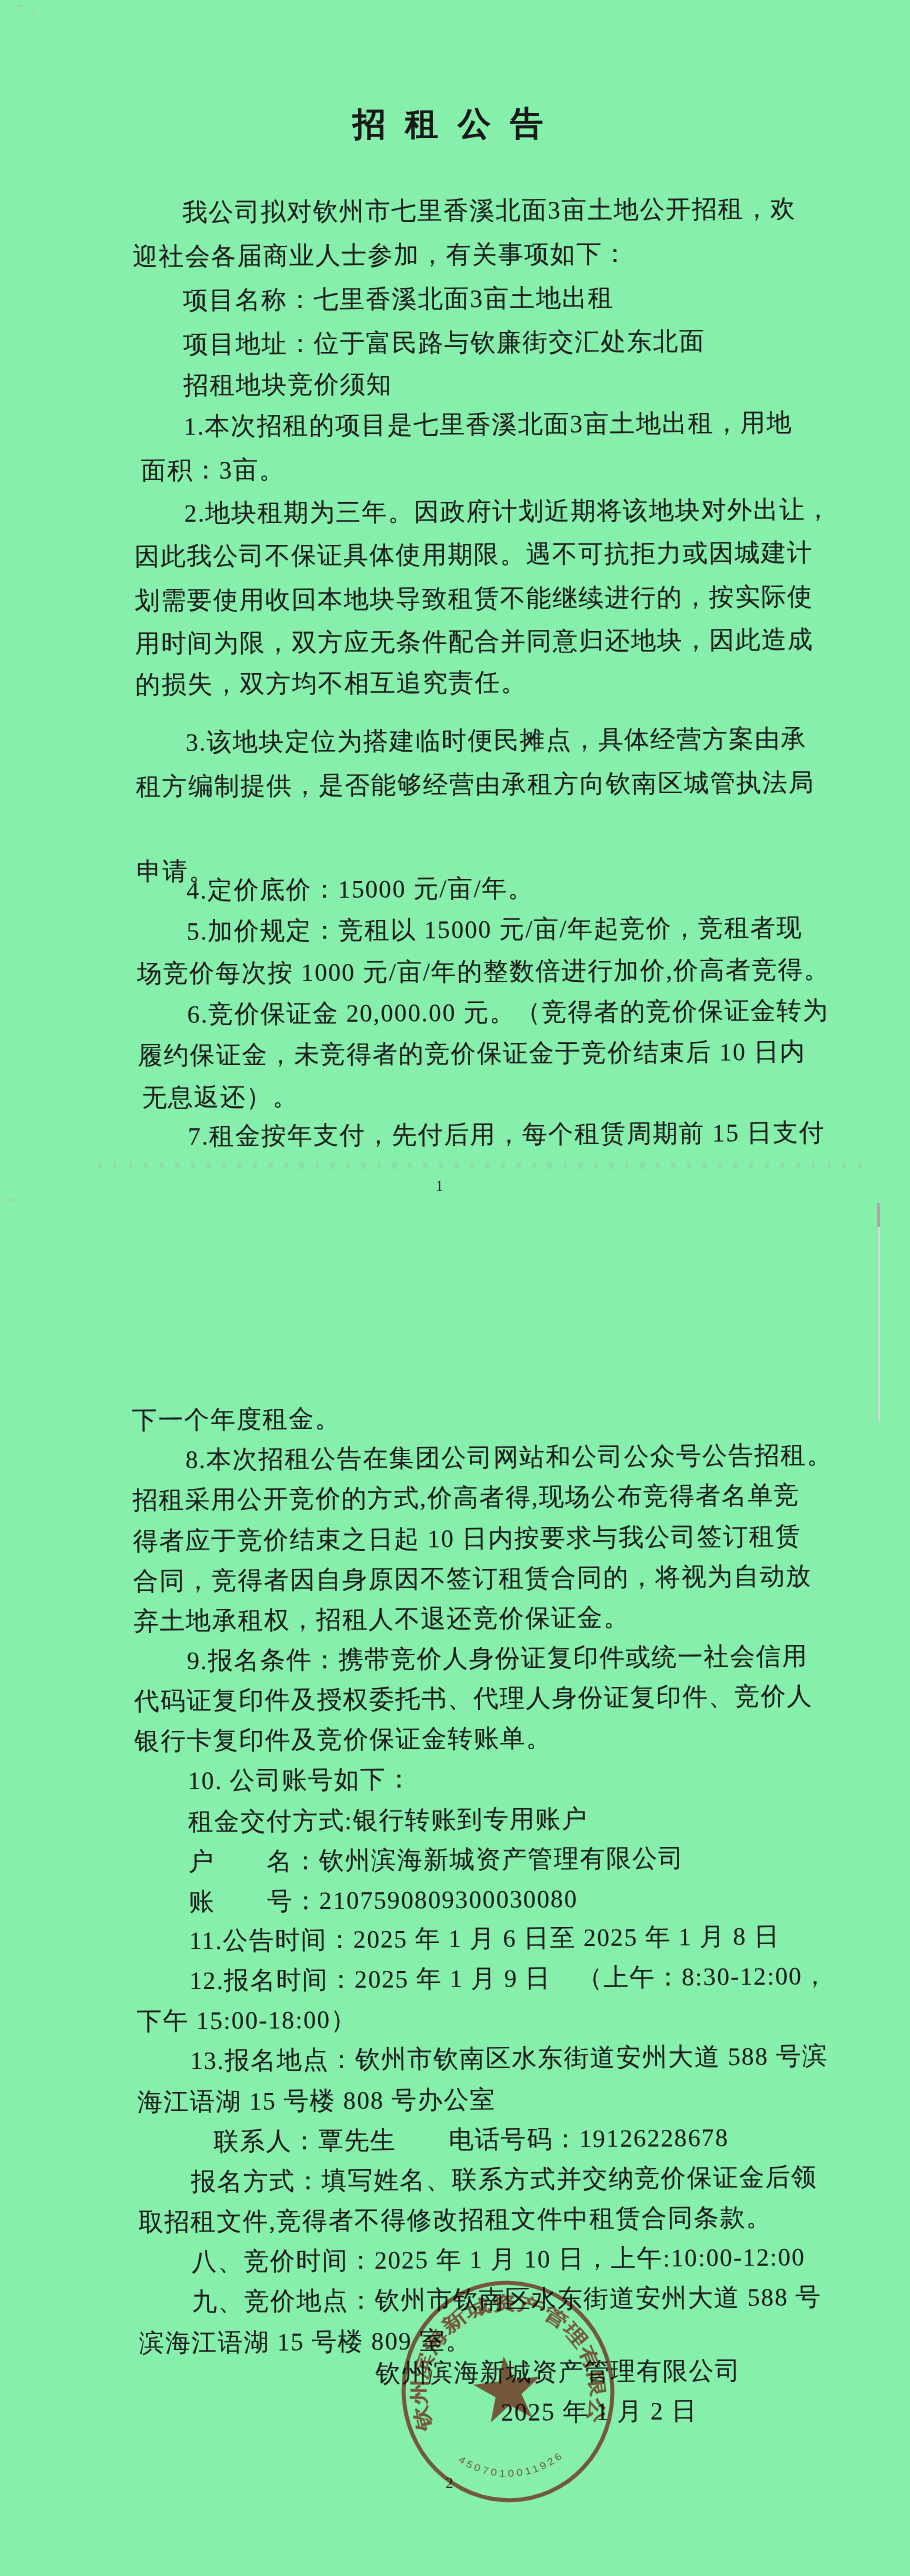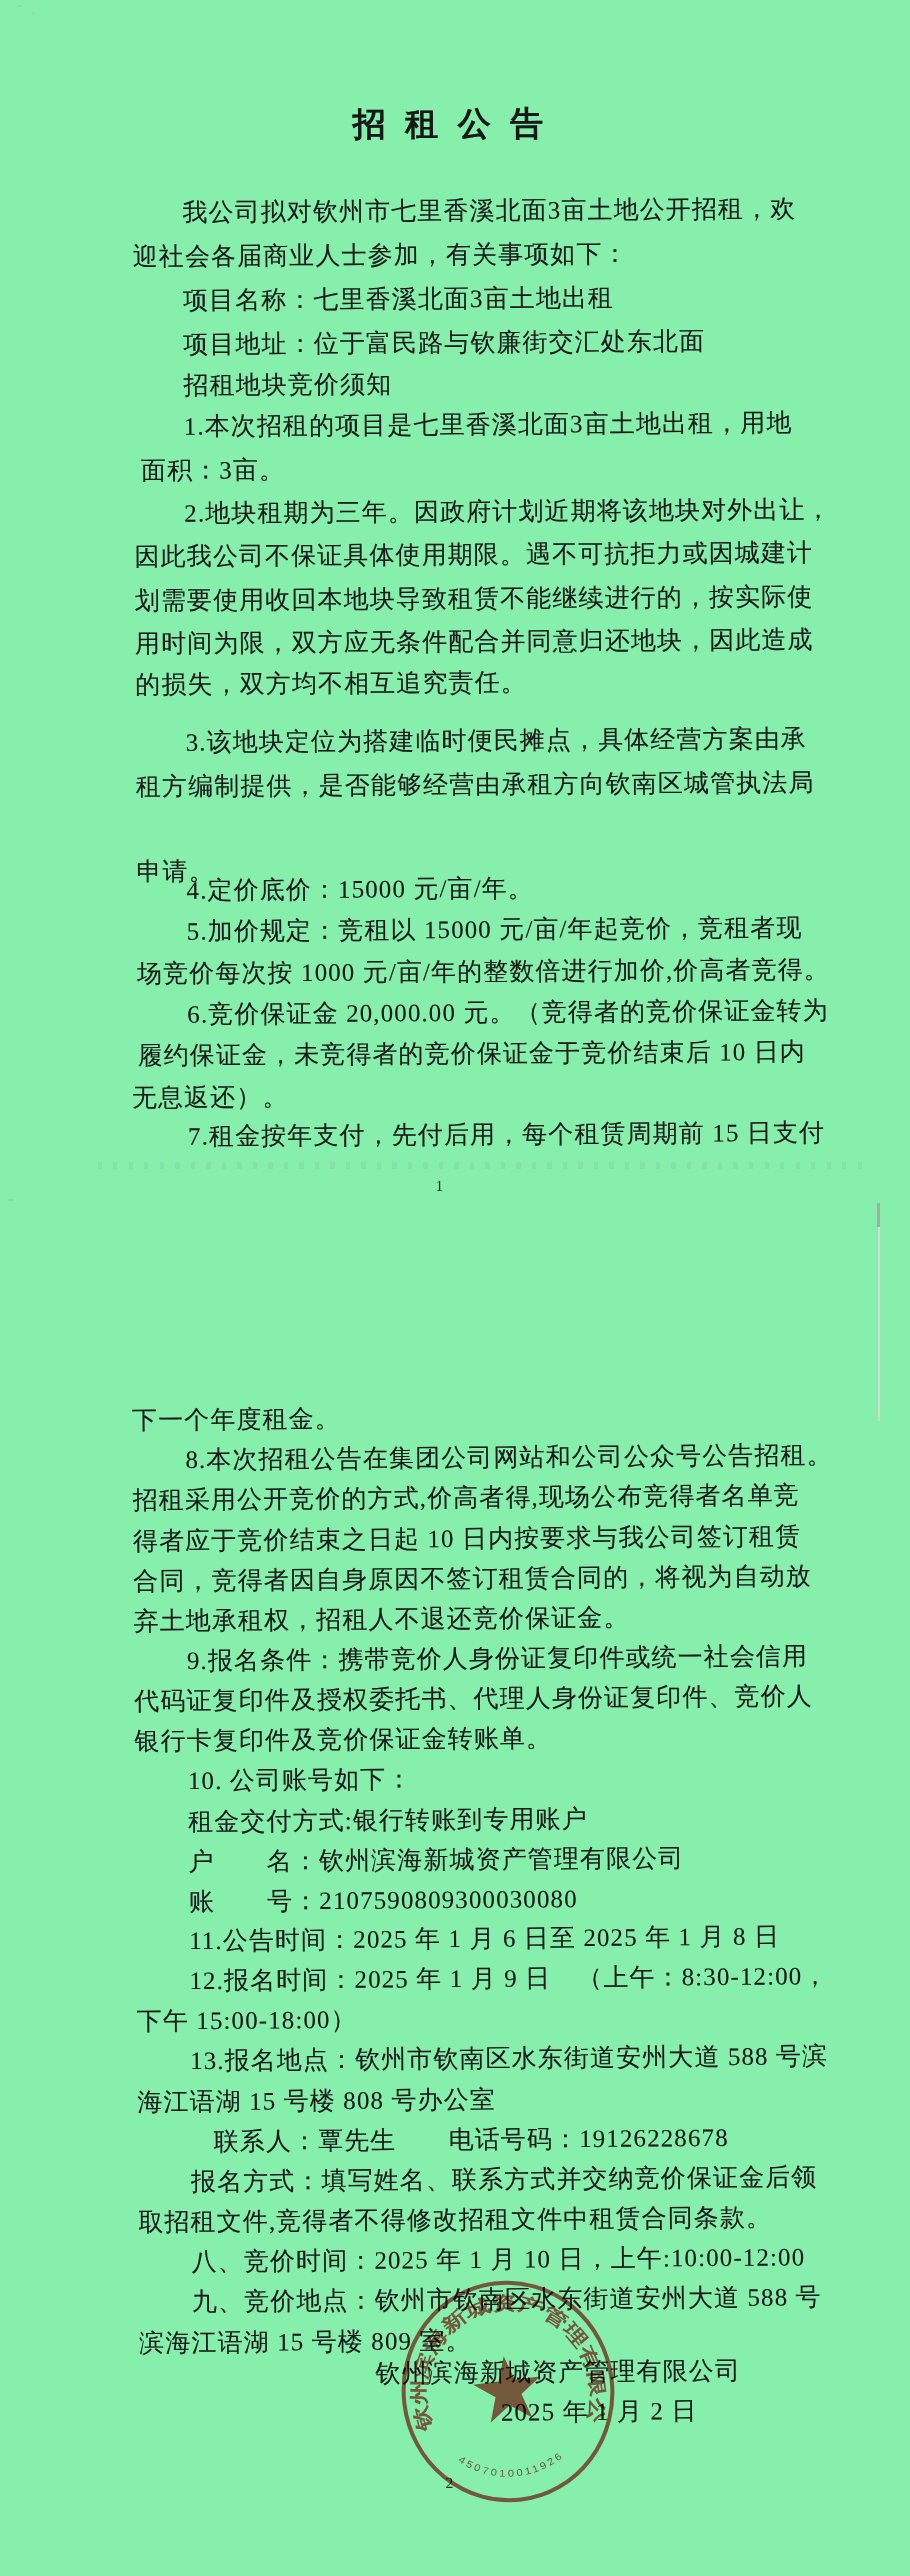--- a/index.html
+++ b/index.html
@@ -69,21 +69,21 @@
     <div class="ln" style="left:139px;top:625px">用时间为限，双方应无条件配合并同意归还地块，因此造成</div>
     <div class="ln" style="left:139px;top:666px">的损失，双方均不相互追究责任。</div>
     <div class="ln" style="left:189px;top:724px">3.该地块定位为搭建临时便民摊点，具体经营方案由承</div>
     <div class="ln" style="left:139px;top:768px">租方编制提供，是否能够经营由承租方向钦南区城管执法局</div>
     <div class="ln" style="left:139px;top:853px">申请。</div>
     <div class="ln" style="left:189px;top:872px">4.定价底价：15000 元/亩/年。</div>
     <div class="ln" style="left:189px;top:913px">5.加价规定：竞租以 15000 元/亩/年起竞价，竞租者现</div>
     <div class="ln" style="left:139px;top:955px">场竞价每次按 1000 元/亩/年的整数倍进行加价,价高者竞得。</div>
     <div class="ln" style="left:189px;top:996px">6.竞价保证金 20,000.00 元。（竞得者的竞价保证金转为</div>
     <div class="ln" style="left:139px;top:1037px">履约保证金，未竞得者的竞价保证金于竞价结束后 10 日内</div>
-    <div class="ln" style="left:133px;top:1079px">无息返还）。</div>
+    <div class="ln" style="left:143px;top:1079px">无息返还）。</div>
     <div class="ln" style="left:189px;top:1118px">7.租金按年支付，先付后用，每个租赁周期前 15 日支付</div>
 
     <div class="pnum" style="left:436px;top:1177px">1</div>
   </div>
 
   <div class="page" id="page2">
     <div class="ln" style="left:131px;top:1401px">下一个年度租金。</div>
     <div class="ln" style="left:184px;top:1441px">8.本次招租公告在集团公司网站和公司公众号公告招租。</div>
     <div class="ln" style="left:131px;top:1481px">招租采用公开竞价的方式,价高者得,现场公布竞得者名单竞</div>
     <div class="ln" style="left:131px;top:1522px">得者应于竞价结束之日起 10 日内按要求与我公司签订租赁</div>

